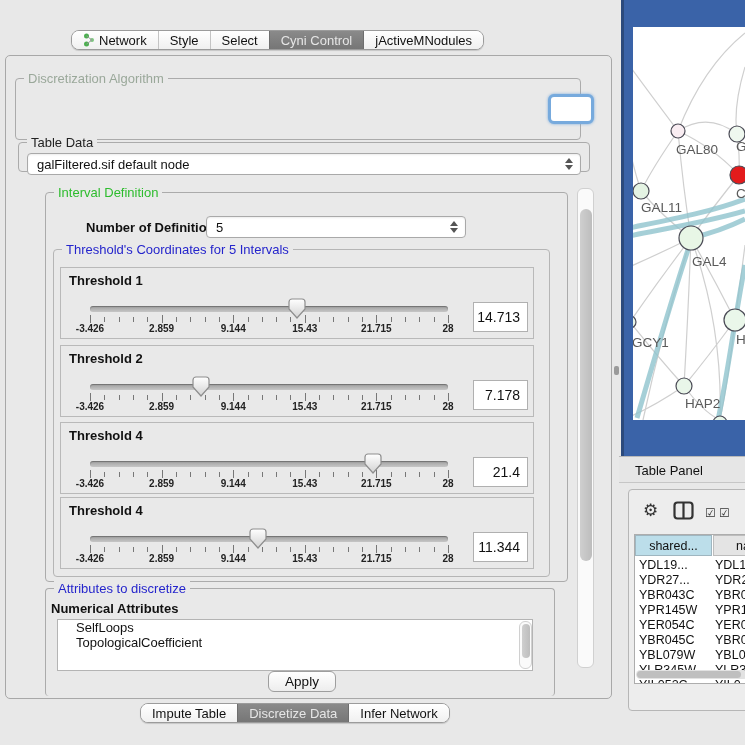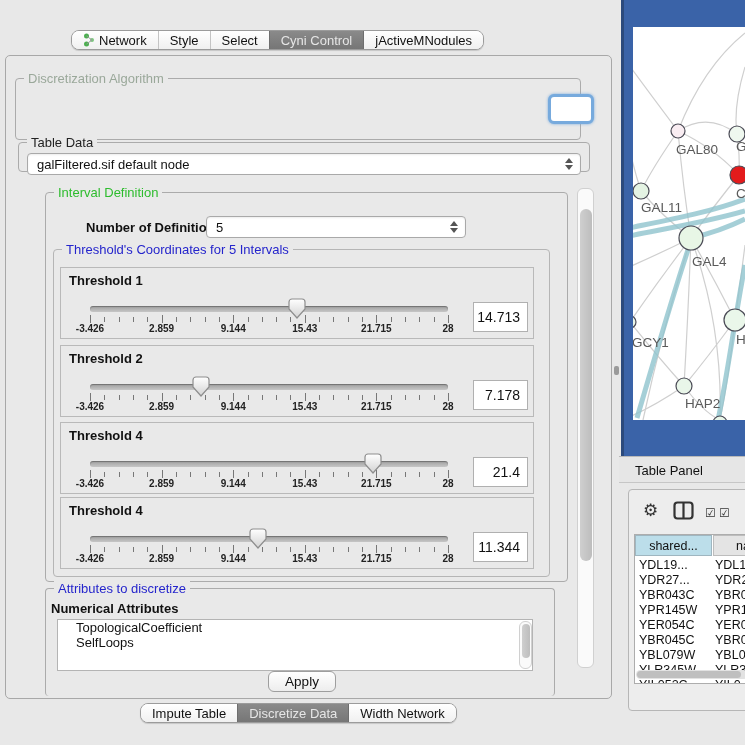--- a/index.html
+++ b/index.html
@@ -378,39 +378,39 @@
               <div class="th-value">11.344</div>
             </div>
           </div>
       </div>
     </div>
 
     <div class="group" style="left:45px; top:588px; width:510px; height:108px; border-bottom:none;">
       <span class="group-title t-blue">Attributes to discretize</span>
       <span class="abs" style="left:5px; top:12px; font-size:13px; font-weight:bold; color:#111;">Numerical Attributes</span>
       <div id="attr-list" class="abs">
+          <div class="attr-item">SelfLoops</div>
           <div class="attr-item">TopologicalCoefficient</div>
-          <div class="attr-item">SelfLoops</div>
         </div>
       <div class="vsb-track abs" style="left:473px; top:32px; width:13px; height:48px;">
         <div class="vsb-thumb" style="left:2px; top:2px; width:8px; height:34px;"></div>
       </div>
     </div>
 
     <div id="apply-btn" class="abs">Apply</div>
 
     <div id="bottom-tabs" class="abs segbar">
         <div class="seg">
           <span>Impute Table</span>
         </div>
         <div class="seg sel">
           <span>Discretize Data</span>
         </div>
         <div class="seg">
-          <span>Width Network</span>
+          <span>Infer Network</span>
         </div>
       </div>
   </div>
 
   <div id="divider-grip" class="abs"></div>
 
   <div id="net-frame" class="abs">
     
   </div>
   <div id="net-canvas" class="abs"><svg width="112" height="393">

